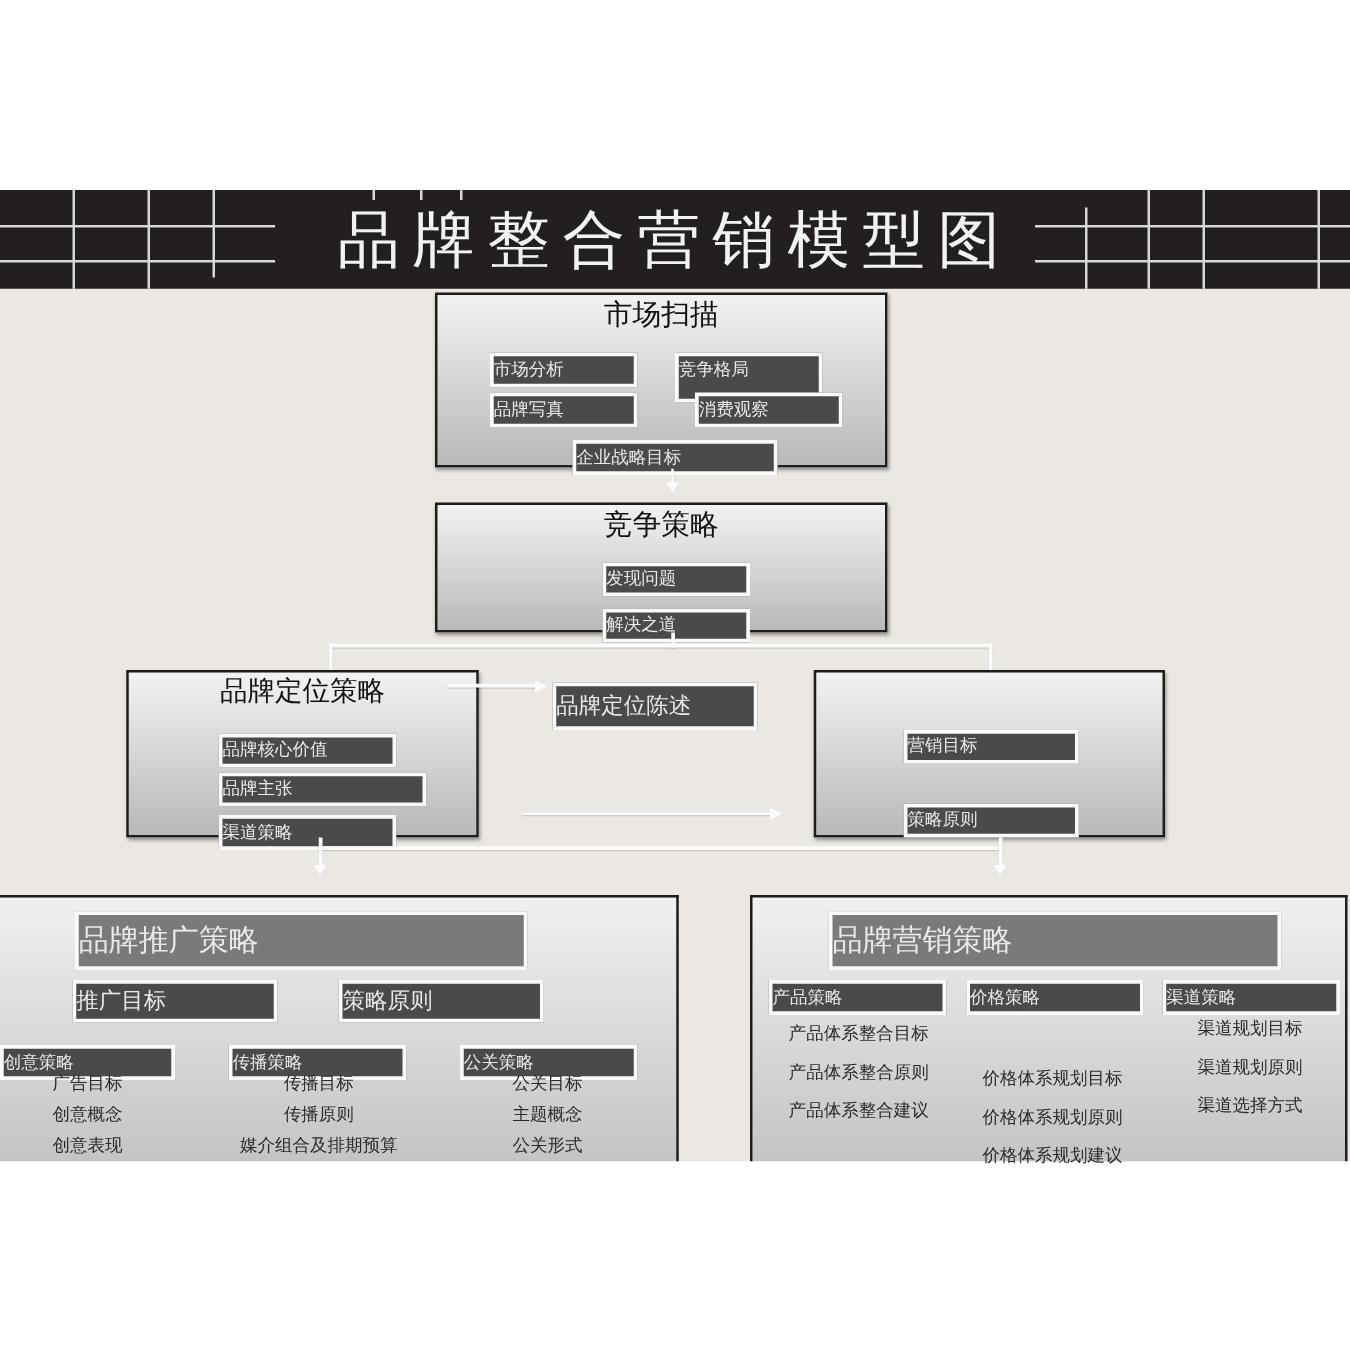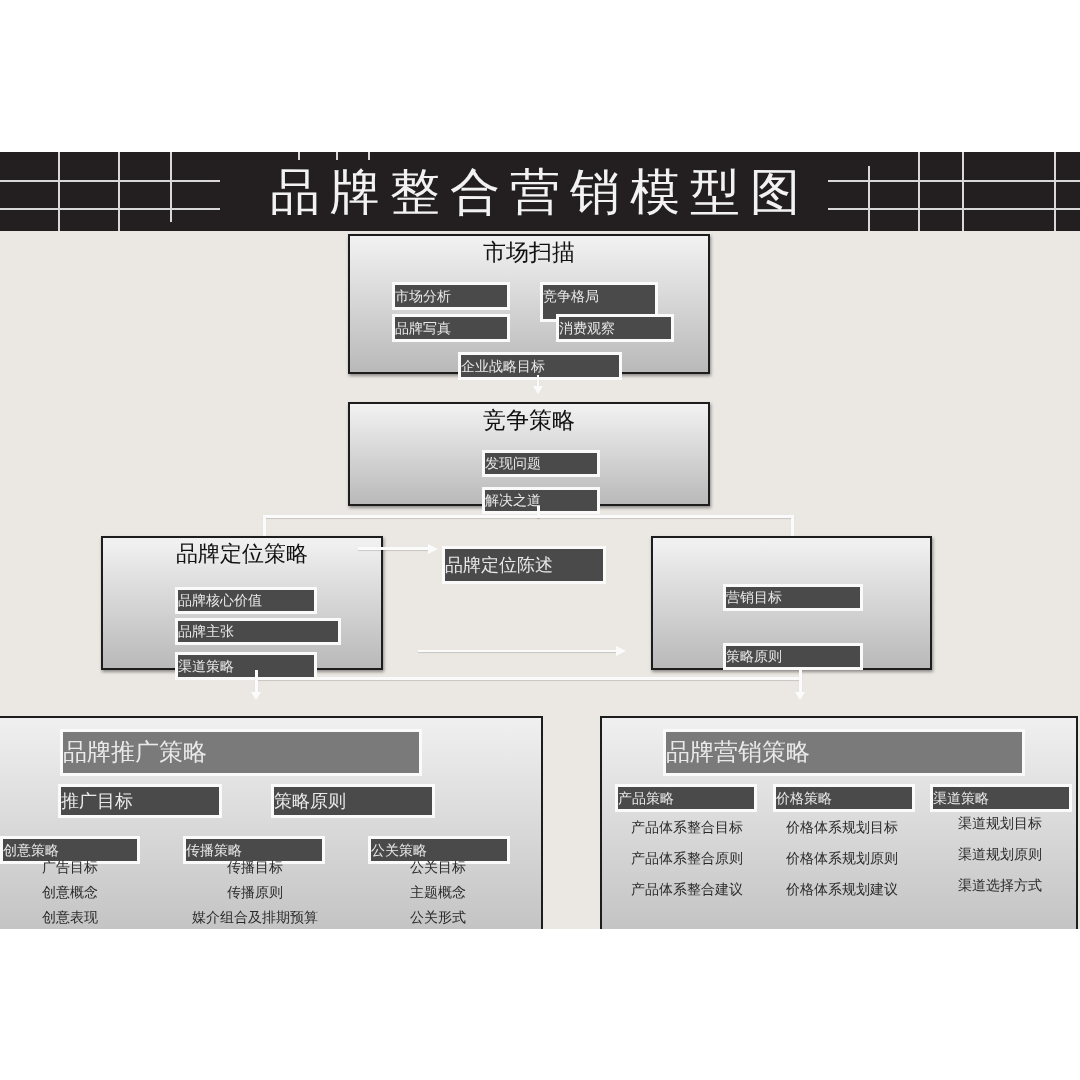--- a/index.html
+++ b/index.html
@@ -153,21 +153,21 @@
 <div class="tag" style="left:615px;top:768px;width:142px;height:28px;line-height:22px;">产品策略</div>
 <div class="tag" style="left:773px;top:768px;width:142px;height:28px;line-height:22px;">价格策略</div>
 <div class="tag" style="left:930px;top:768px;width:142px;height:28px;line-height:22px;">渠道策略</div>
 
 <div class="list" style="left:618px;top:812px;width:138px;">
   <div style="height:31px;line-height:31px;">产品体系整合目标</div>
   <div style="height:31px;line-height:31px;">产品体系整合原则</div>
   <div style="height:31px;line-height:31px;">产品体系整合建议</div>
 </div>
 <div class="list" style="left:772px;top:812px;width:140px;">
-  <div style="height:31px;line-height:31px;">价格体系规划目标</div>
+  <div style="height:31px;line-height:31px;margin-top:36px;">价格体系规划目标</div>
   <div style="height:31px;line-height:31px;">价格体系规划原则</div>
   <div style="height:31px;line-height:31px;">价格体系规划建议</div>
 </div>
 <div class="list" style="left:944px;top:808px;width:112px;">
   <div style="height:31px;line-height:31px;">渠道规划目标</div>
   <div style="height:31px;line-height:31px;">渠道规划原则</div>
   <div style="height:31px;line-height:31px;">渠道选择方式</div>
 </div>
 
 </body></html>

